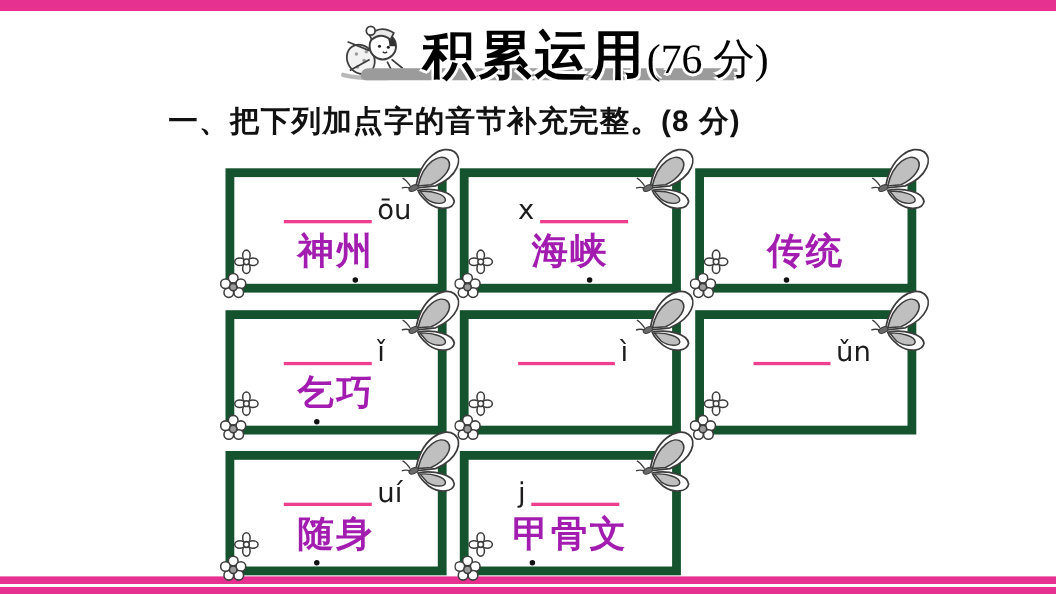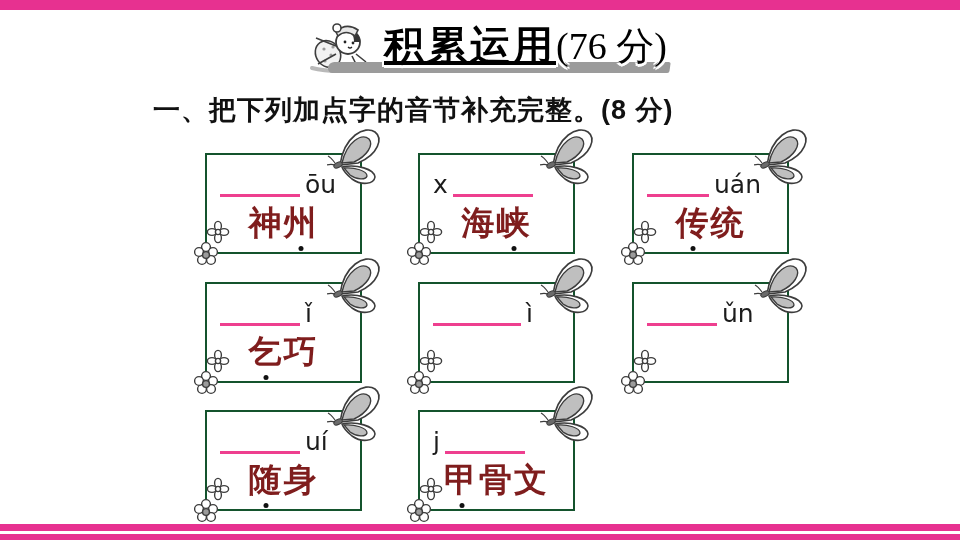--- a/index.html
+++ b/index.html
@@ -11,40 +11,40 @@
   .top-bar{position:absolute;top:0;left:0;width:960px;height:10px;background:#e73190;}
   .bottom-bar{position:absolute;bottom:0;left:0;width:960px;height:16px;
     background:linear-gradient(#e73190 0 7px,#ffffff 7px 10px,#e73190 10px 16px);}
   
   .title-wrap{position:absolute;left:306px;top:12px;width:380px;height:70px;}
   .mascot{position:absolute;left:0;top:4px;}
   .title-shadow{position:absolute;left:22px;top:50px;width:342px;height:11px;
     background:#9b9b9b;border-radius:8px 3px 3px 8px;transform:skewX(-8deg);}
   .title-line{position:absolute;left:78px;top:6px;white-space:nowrap;z-index:2;}
   .title-main{
-    font-family:"Liberation Sans",sans-serif;font-weight:900;font-size:40px;color:#000;
+    font-family:"Liberation Sans",sans-serif;font-weight:900;font-size:48px;color:#000;
     letter-spacing:3px;
-    text-shadow:-2px -2px 0 #fff,2px -2px 0 #fff,-2px 2px 0 #fff,2px 2px 0 #fff,0 3px 0 #fff;text-decoration:underline;}
+    text-shadow:-2px -2px 0 #fff,2px -2px 0 #fff,-2px 2px 0 #fff,2px 2px 0 #fff,0 3px 0 #fff;}
   .title-score{
     font-family:"Liberation Serif",serif;font-weight:400;font-size:38px;color:#000;
     text-shadow:-2px -2px 0 #fff,2px -2px 0 #fff,-2px 2px 0 #fff,2px 2px 0 #fff,0 3px 0 #fff;}
   
   .question{position:absolute;left:153px;top:92px;font-size:27px;font-weight:700;
     color:#111;letter-spacing:1px;font-family:"Liberation Sans",sans-serif;}
   
-  .box{position:absolute;width:153px;height:97px;border:2px solid #14532d;background:#fff;}
+  .box{position:absolute;width:153px;height:97px;border:8px solid #14532d;background:#fff;padding-left:32px;}
   .r1{top:153px}.r2{top:282px}.r3{top:410px}
   .c1{left:205px}.c2{left:418px}.c3{left:632px}
   .pinyin-row{display:flex;align-items:flex-end;margin:14px 0 0 13px;height:28px;
     font-family:"DejaVu Sans",sans-serif;font-size:25px;color:#1c1c1c;line-height:1;}
   .pinyin-prefix:not(:empty){margin-right:5px;}
   .pinyin-suffix:not(:empty){margin-left:5px;}
   .blank{display:inline-block;width:80px;height:4px;border-bottom:3px solid #ee3f8f;}
   .word{position:absolute;left:0;bottom:12px;width:100%;text-align:center;
-    font-family:"Liberation Serif",serif;font-weight:700;font-size:33px;color:#7f1d1d;
+    font-family:"Liberation Serif",serif;font-weight:700;font-size:33px;color:#a21caf;
     letter-spacing:2px;line-height:1;}
   .dotted{position:relative;}
   .dotted::after{content:'';position:absolute;left:50%;transform:translateX(-50%);
     bottom:-10px;width:5px;height:5px;border-radius:50%;background:#111;}
   
   .butterfly{position:absolute;top:-31px;right:-27px;z-index:3;pointer-events:none;}
   .flowers{position:absolute;left:-13px;bottom:-16px;z-index:3;pointer-events:none;}
 </style>
 </head>
 <body>
@@ -136,25 +136,20 @@
   <div class="word"><span>海</span><span class="dotted">峡</span><span></span></div>
   <svg class="butterfly" width="60" height="64" viewBox="0 0 60 64">
       <use href="#butterfly-def"></use>
     </svg>
   <svg class="flowers" width="36" height="48" viewBox="0 0 36 48">
       <use href="#flower-def"></use>
     </svg>
 </div>
 
 <div class="box r1 c3">
-  <div class="pinyin-row">
-    <span class="pinyin-prefix"></span>
-    <span class="blank" style="width:62px"></span>
-    <span class="pinyin-suffix">uán</span>
-  </div>
   <div class="word"><span></span><span class="dotted">传</span><span>统</span></div>
   <svg class="butterfly" width="60" height="64" viewBox="0 0 60 64">
       <use href="#butterfly-def"></use>
     </svg>
   <svg class="flowers" width="36" height="48" viewBox="0 0 36 48">
       <use href="#flower-def"></use>
     </svg>
 </div>
 
 <div class="box r2 c1">

